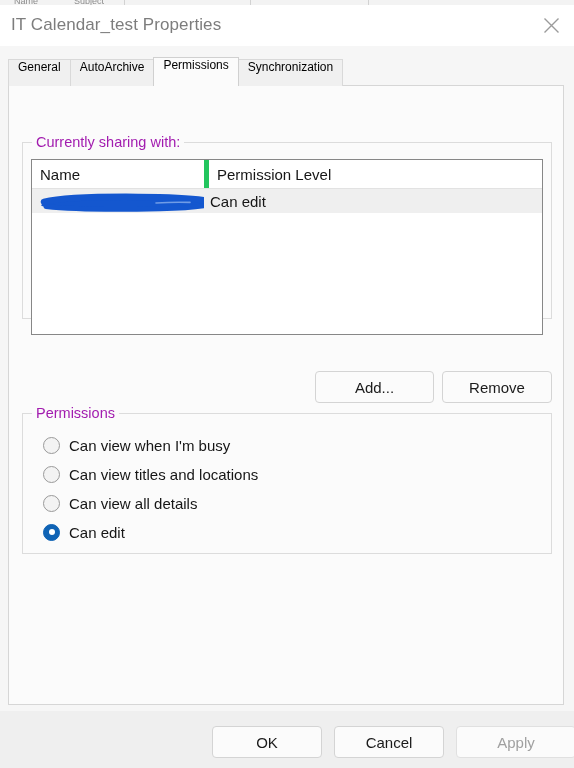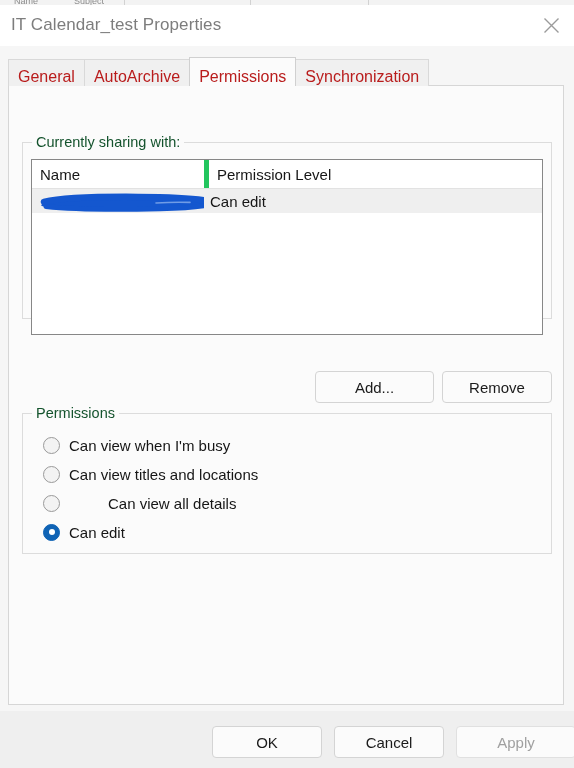--- a/index.html
+++ b/index.html
@@ -82,27 +82,27 @@
     left: 8px; top: 11px;
     height: 29px;
     display: flex;
     align-items: flex-end;
     z-index: 3;
   }
   .tab {
     height: 27px;
     padding: 0 9px;
     display: flex;
-    align-items: flex-end;
+    align-items: flex-start;
     background: #f0f0f0;
     border: 1px solid #d9d9d9;
     border-bottom: none;
     margin-right: -1px;
-    font-size: 16px;
-    color: #b91c1c;
+    font-size: 12px;
+    color: #000000;
     cursor: default;
     white-space: nowrap;
     box-sizing: border-box;
   }
   .tab.active {
     background: #fbfbfb;
     height: 29px;
     border-color: #d0d0d0;
     position: relative;
     z-index: 2;
@@ -125,21 +125,21 @@
     box-sizing: border-box;
     background: transparent;
   }
   .group-legend {
     position: absolute;
     top: -9px;
     left: 9px;
     padding: 0 4px;
     background: #fbfbfb;
     font-size: 14.5px;
-    color: #14532d;
+    color: #a21caf;
     white-space: nowrap;
   }
 
   #group-sharing {
     left: 13px; top: 56px;
     width: 530px; height: 177px;
   }
   #group-permissions {
     left: 13px; top: 327px;
     width: 530px; height: 141px;
@@ -357,21 +357,21 @@
       <div class="group-legend">Permissions</div>
 
       <div class="radio-row" style="top:20px;">
         <span class="radio-mark"></span>
         <span class="radio-label">Can view when I'm busy</span>
       </div>
       <div class="radio-row" style="top:49px;">
         <span class="radio-mark"></span>
         <span class="radio-label">Can view titles and locations</span>
       </div>
-      <div class="radio-row" style="top:78px;gap:39px;">
+      <div class="radio-row" style="top:78px;">
         <span class="radio-mark"></span>
         <span class="radio-label">Can view all details</span>
       </div>
       <div class="radio-row checked" style="top:107px;">
         <span class="radio-mark"></span>
         <span class="radio-label">Can edit</span>
       </div>
     </div>
 
   </div>

